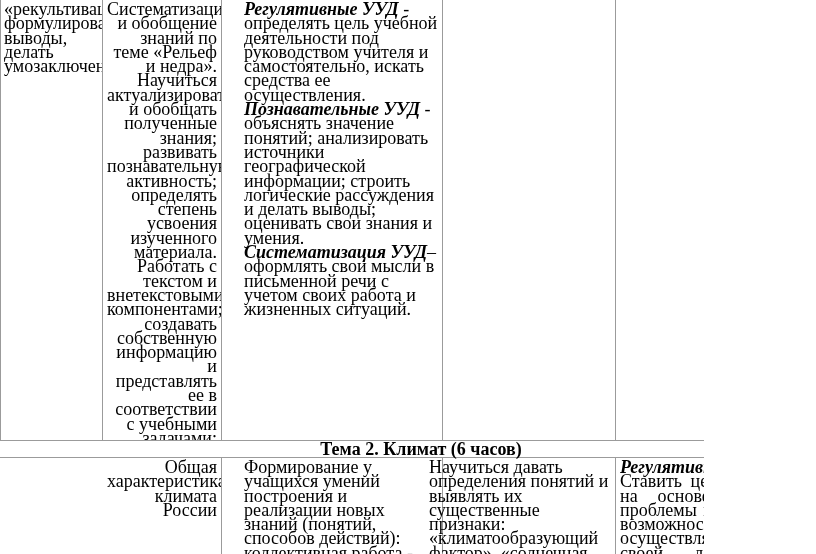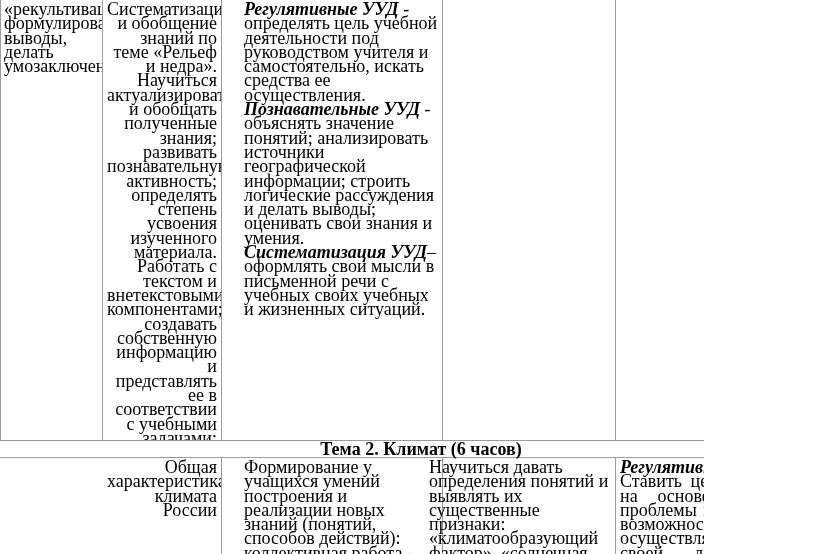--- a/index.html
+++ b/index.html
@@ -40,21 +40,21 @@
   <div class="row row-top">
     <div class="cell c1">
       <p>«рекультивация»; формулировать выводы, делать умозаключения</p>
     </div>
     <div class="cell c2">
       <p>Систематизация и обобщение знаний по теме «Рельеф и недра». Научиться актуализировать и обобщать полученные знания; развивать познавательную активность; определять степень усвоения изученного материала. Работать с текстом и внетекстовыми компонентами; создавать собственную информацию и представлять ее в соответствии с учебными задачами; представлять информацию в различных формах (письменной и устной) и видах.</p>
     </div>
     <div class="cell c3">
       <p><span class="bi">Регулятивные УУД</span><span> - определять цель учебной деятельности под руководством учителя и самостоятельно, искать средства ее осуществления.</span></p>
       <p><span class="bi">Познавательные УУД</span><span> - объяснять значение понятий; анализировать источники географической информации; строить логические рассуждения и делать выводы; оценивать свои знания и умения.</span></p>
-      <p><span class="bi">Систематизация УУД</span><span>– оформлять свои мысли в письменной речи с учебных своих учебных и жизненных ситуаций.</span></p>
+      <p><span class="bi">Систематизация УУД</span><span>– оформлять свои мысли в письменной речи с учетом своих работа и жизненных ситуаций.</span></p>
     </div>
     <div class="cell c4"></div>
     <div class="cell c5"></div>
   </div>
 
   <div class="row row-theme">
     <div class="theme-cell">Тема 2. Климат (6 часов)</div>
   </div>
 
   <div class="row row-lesson">

